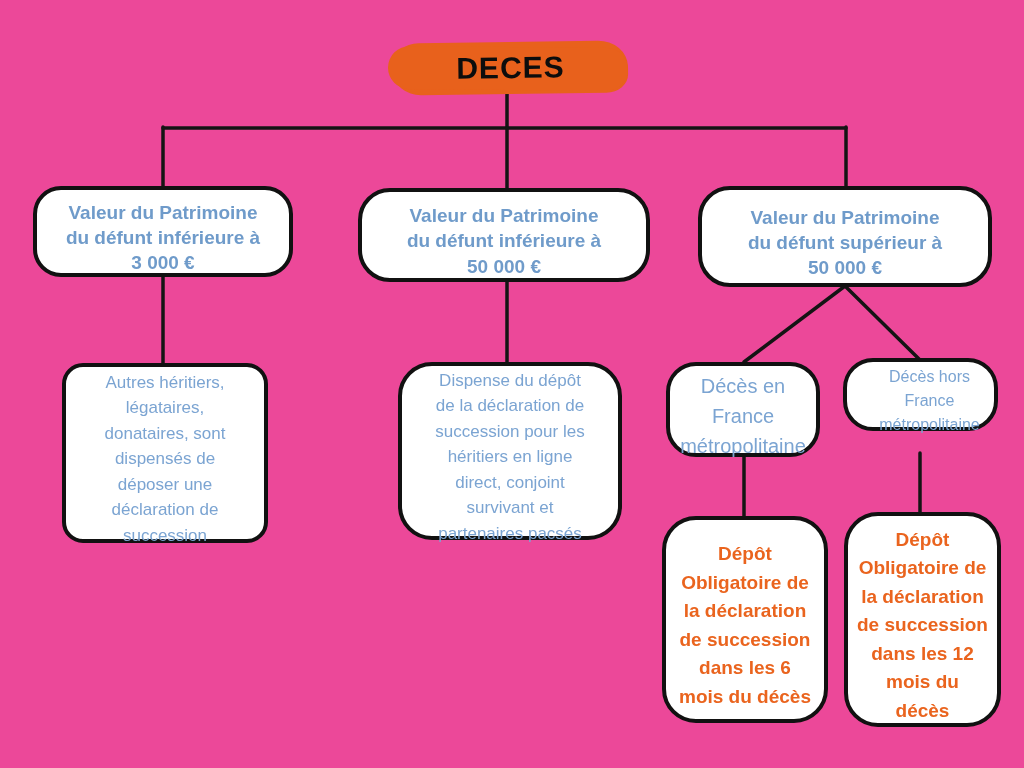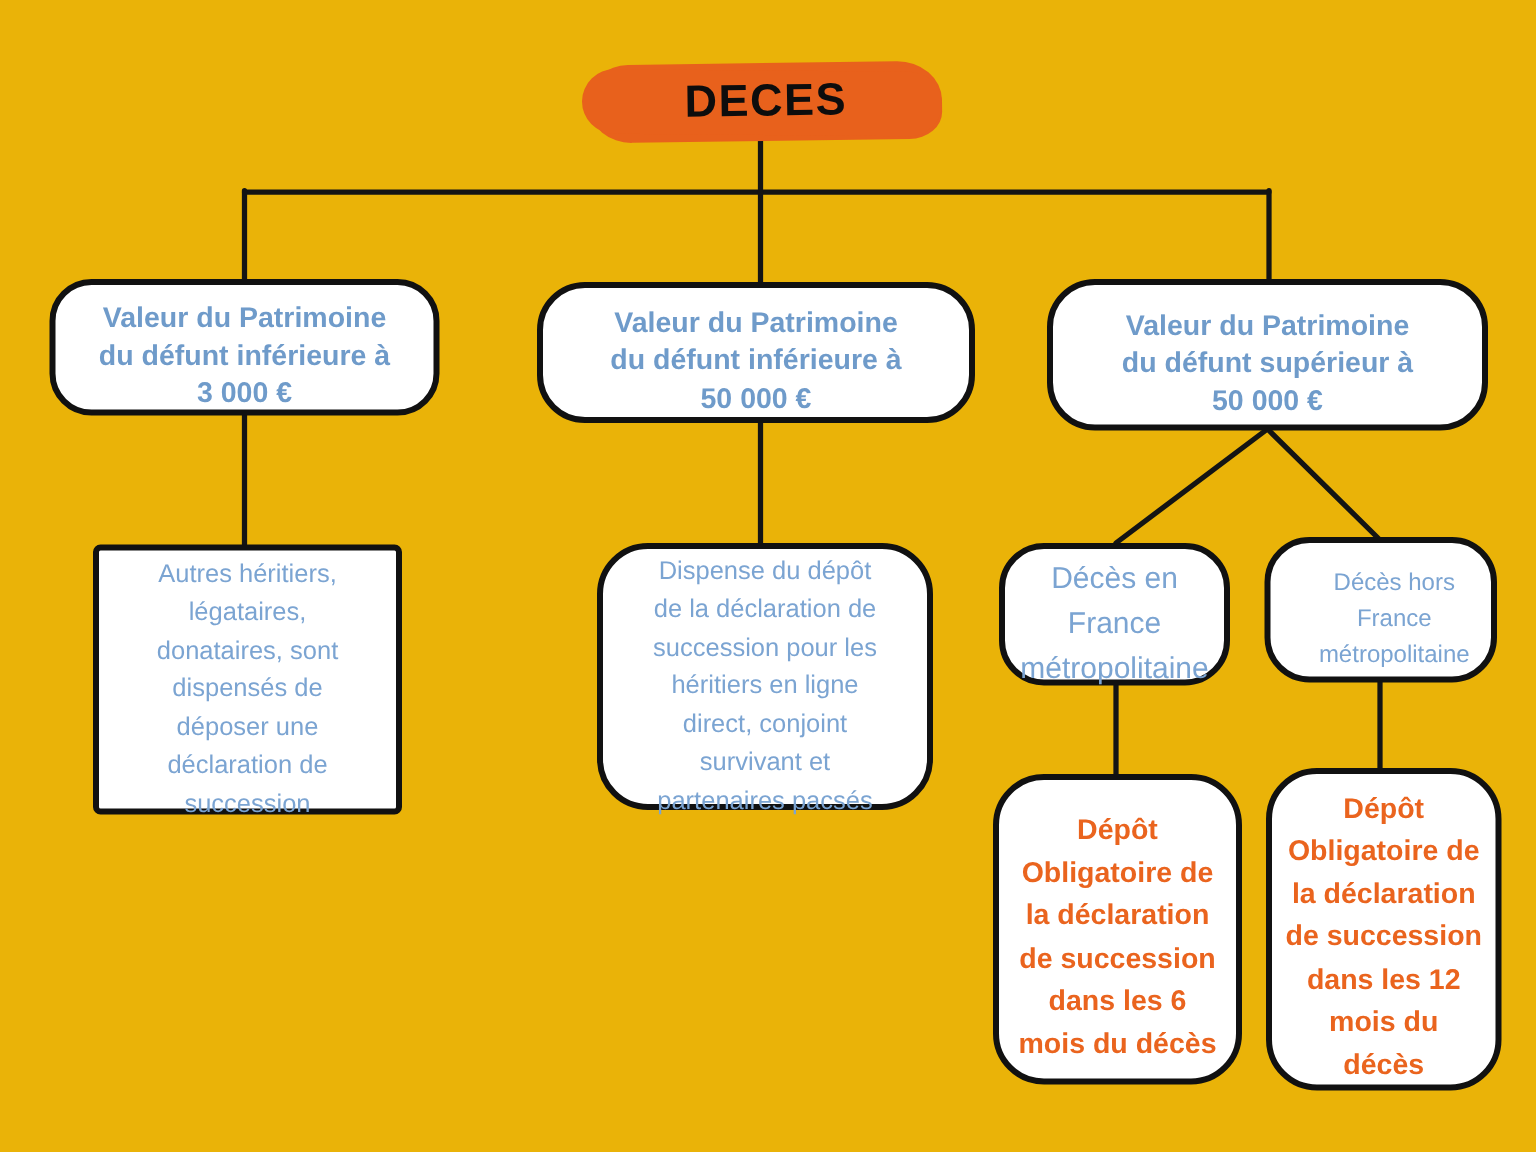--- a/index.html
+++ b/index.html
@@ -5,21 +5,21 @@
   html, body {
     margin: 0;
     padding: 0;
     background: #ffffff;
     font-family: "Liberation Sans", "DejaVu Sans", sans-serif;
   }
   .canvas {
     position: relative;
     width: 1024px;
     height: 768px;
-    background: #eab308;
+    background: #ec4899;
     overflow: hidden;
   }
   svg.connectors {
     position: absolute;
     left: 0; top: 0;
     width: 1024px; height: 768px;
     pointer-events: none;
   }
   svg.connectors line {
     stroke: #141414;
@@ -83,26 +83,26 @@
   }
   .box-inf3000   { left: 33px;  top: 186px; width: 260px; height: 91px; }
   .box-inf50000  { left: 358px; top: 188px; width: 292px; height: 94px; border-radius: 32px; }
   .box-sup50000  { left: 698px; top: 186px; width: 294px; height: 101px; border-radius: 32px; }
   
   .lvl2 {
     color: #7BA4D2;
     font-weight: normal;
     font-size: 17px;
     line-height: 1.5;
-    border-radius: 5px;
+    border-radius: 21px;
   }
   .box-autres    { left: 62px;  top: 363px; width: 206px; height: 180px; }
   .box-dispense  { left: 398px; top: 362px; width: 224px; height: 178px; border-radius: 34px; justify-content: flex-end; }
   .box-france-en   { left: 666px; top: 362px; width: 154px; height: 95px; font-size: 20px; border-radius: 30px; }
-  .box-france-hors { left: 843px; top: 358px; width: 155px; height: 97px; font-size: 16px; border-radius: 30px; padding-left: 24px; }
+  .box-france-hors { left: 843px; top: 358px; width: 155px; height: 73px; font-size: 16px; border-radius: 30px; padding-left: 24px; }
   
   .lvl3 {
     color: #EA641E;
     font-weight: bold;
     font-size: 19px;
     line-height: 1.5;
     border-radius: 34px;
   }
   .box-depot6  { left: 662px; top: 516px; width: 166px; height: 207px; }
   .box-depot12 { left: 844px; top: 512px; width: 157px; height: 215px; }

